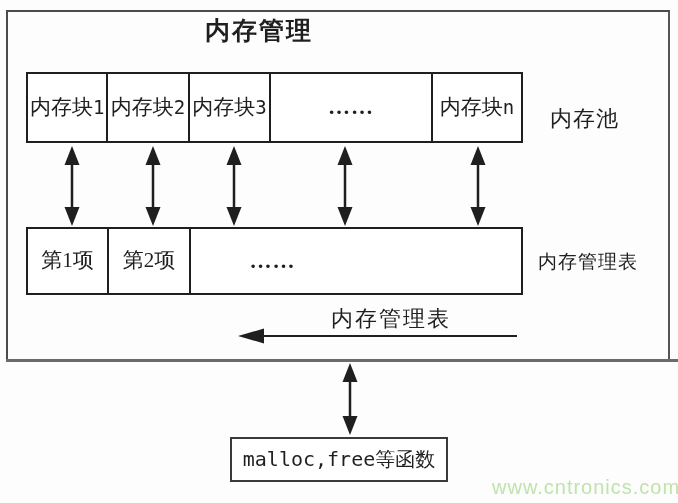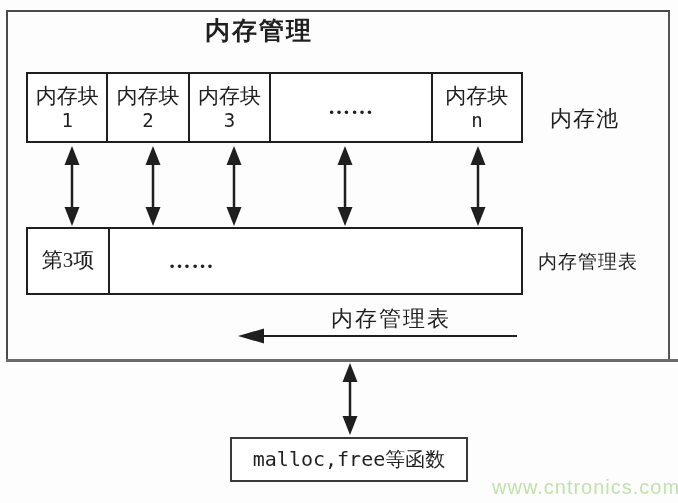--- a/index.html
+++ b/index.html
@@ -20,36 +20,36 @@
   .diagram-title{
     left:205px;top:14px;width:220px;text-align:left;
     font-size:25px;letter-spacing:2px;font-weight:bold;
   }
   
   .row{left:26px;width:497px;display:flex;border:2px solid #1f1f1f;box-sizing:border-box;background:#fff;}
   .pool-row{top:72px;height:71px;}
   .table-row{top:227px;height:68px;}
   .cell{
     border-right:2px solid #1f1f1f;box-sizing:border-box;
-    display:flex;flex-direction:column;align-items:center;justify-content:center;
+    display:flex;flex-direction:row;align-items:center;justify-content:center;
     font-size:21px;line-height:1.2;text-align:center;
   }
   .cell:last-child{border-right:none;}
   .c0{width:81px;} .c1{width:82px;} .c2{width:82px;} .c3{width:163px;} .c4{width:89px;}
   .cell .sub{font-size:19px;font-family:"DejaVu Sans Mono", monospace;}
   .dots-text{font-weight:bold;font-size:22px;letter-spacing:1px;}
   .table-row .cell{font-size:21px;}
   
   .side-label{font-size:22px;letter-spacing:1px;white-space:nowrap;}
   .pool-label{left:550px;top:104px;}
   .table-label{left:538px;top:249px;font-size:19px;}
   .alloc-label{left:331px;top:304px;font-size:22px;letter-spacing:2px;}
   
   .func-box{
-    left:230px;top:437px;width:238px;height:45px;
+    left:230px;top:437px;width:218px;height:45px;
     border:2px solid #3a3a3a;box-sizing:border-box;background:#fff;
     display:flex;align-items:center;justify-content:center;
     font-family:"DejaVu Sans Mono", monospace;font-size:20px;
   }
   .watermark{
     left:492px;top:476px;font-size:20px;
     font-family:"Liberation Sans", sans-serif;
     color:#bfe3ab;letter-spacing:1px;white-space:nowrap;
   }
   svg.arrow-layer{left:0;top:0;pointer-events:none;}
@@ -79,22 +79,25 @@
     <span class="dots-text">……</span>
   </div>
   <div class="cell c4">
     <span>内存块</span>
     <span class="sub">n</span>
   </div>
 </div>
 <div class="abs side-label pool-label">内存池</div>
 
 <div class="abs row table-row">
-  <div class="cell c2">
-    <span>第3项</span>
+  <div class="cell c0">
+    <span>第1项</span>
+  </div>
+  <div class="cell c1">
+    <span>第2项</span>
   </div>
   <div class="cell c3">
     <span class="dots-text">……</span>
   </div>
 </div>
 <div class="abs side-label table-label">内存管理表</div>
 
 <div class="abs alloc-label">内存管理表</div>
 
 <svg class="abs arrow-layer" width="678" height="503" viewBox="0 0 678 503" xmlns="http://www.w3.org/2000/svg">

